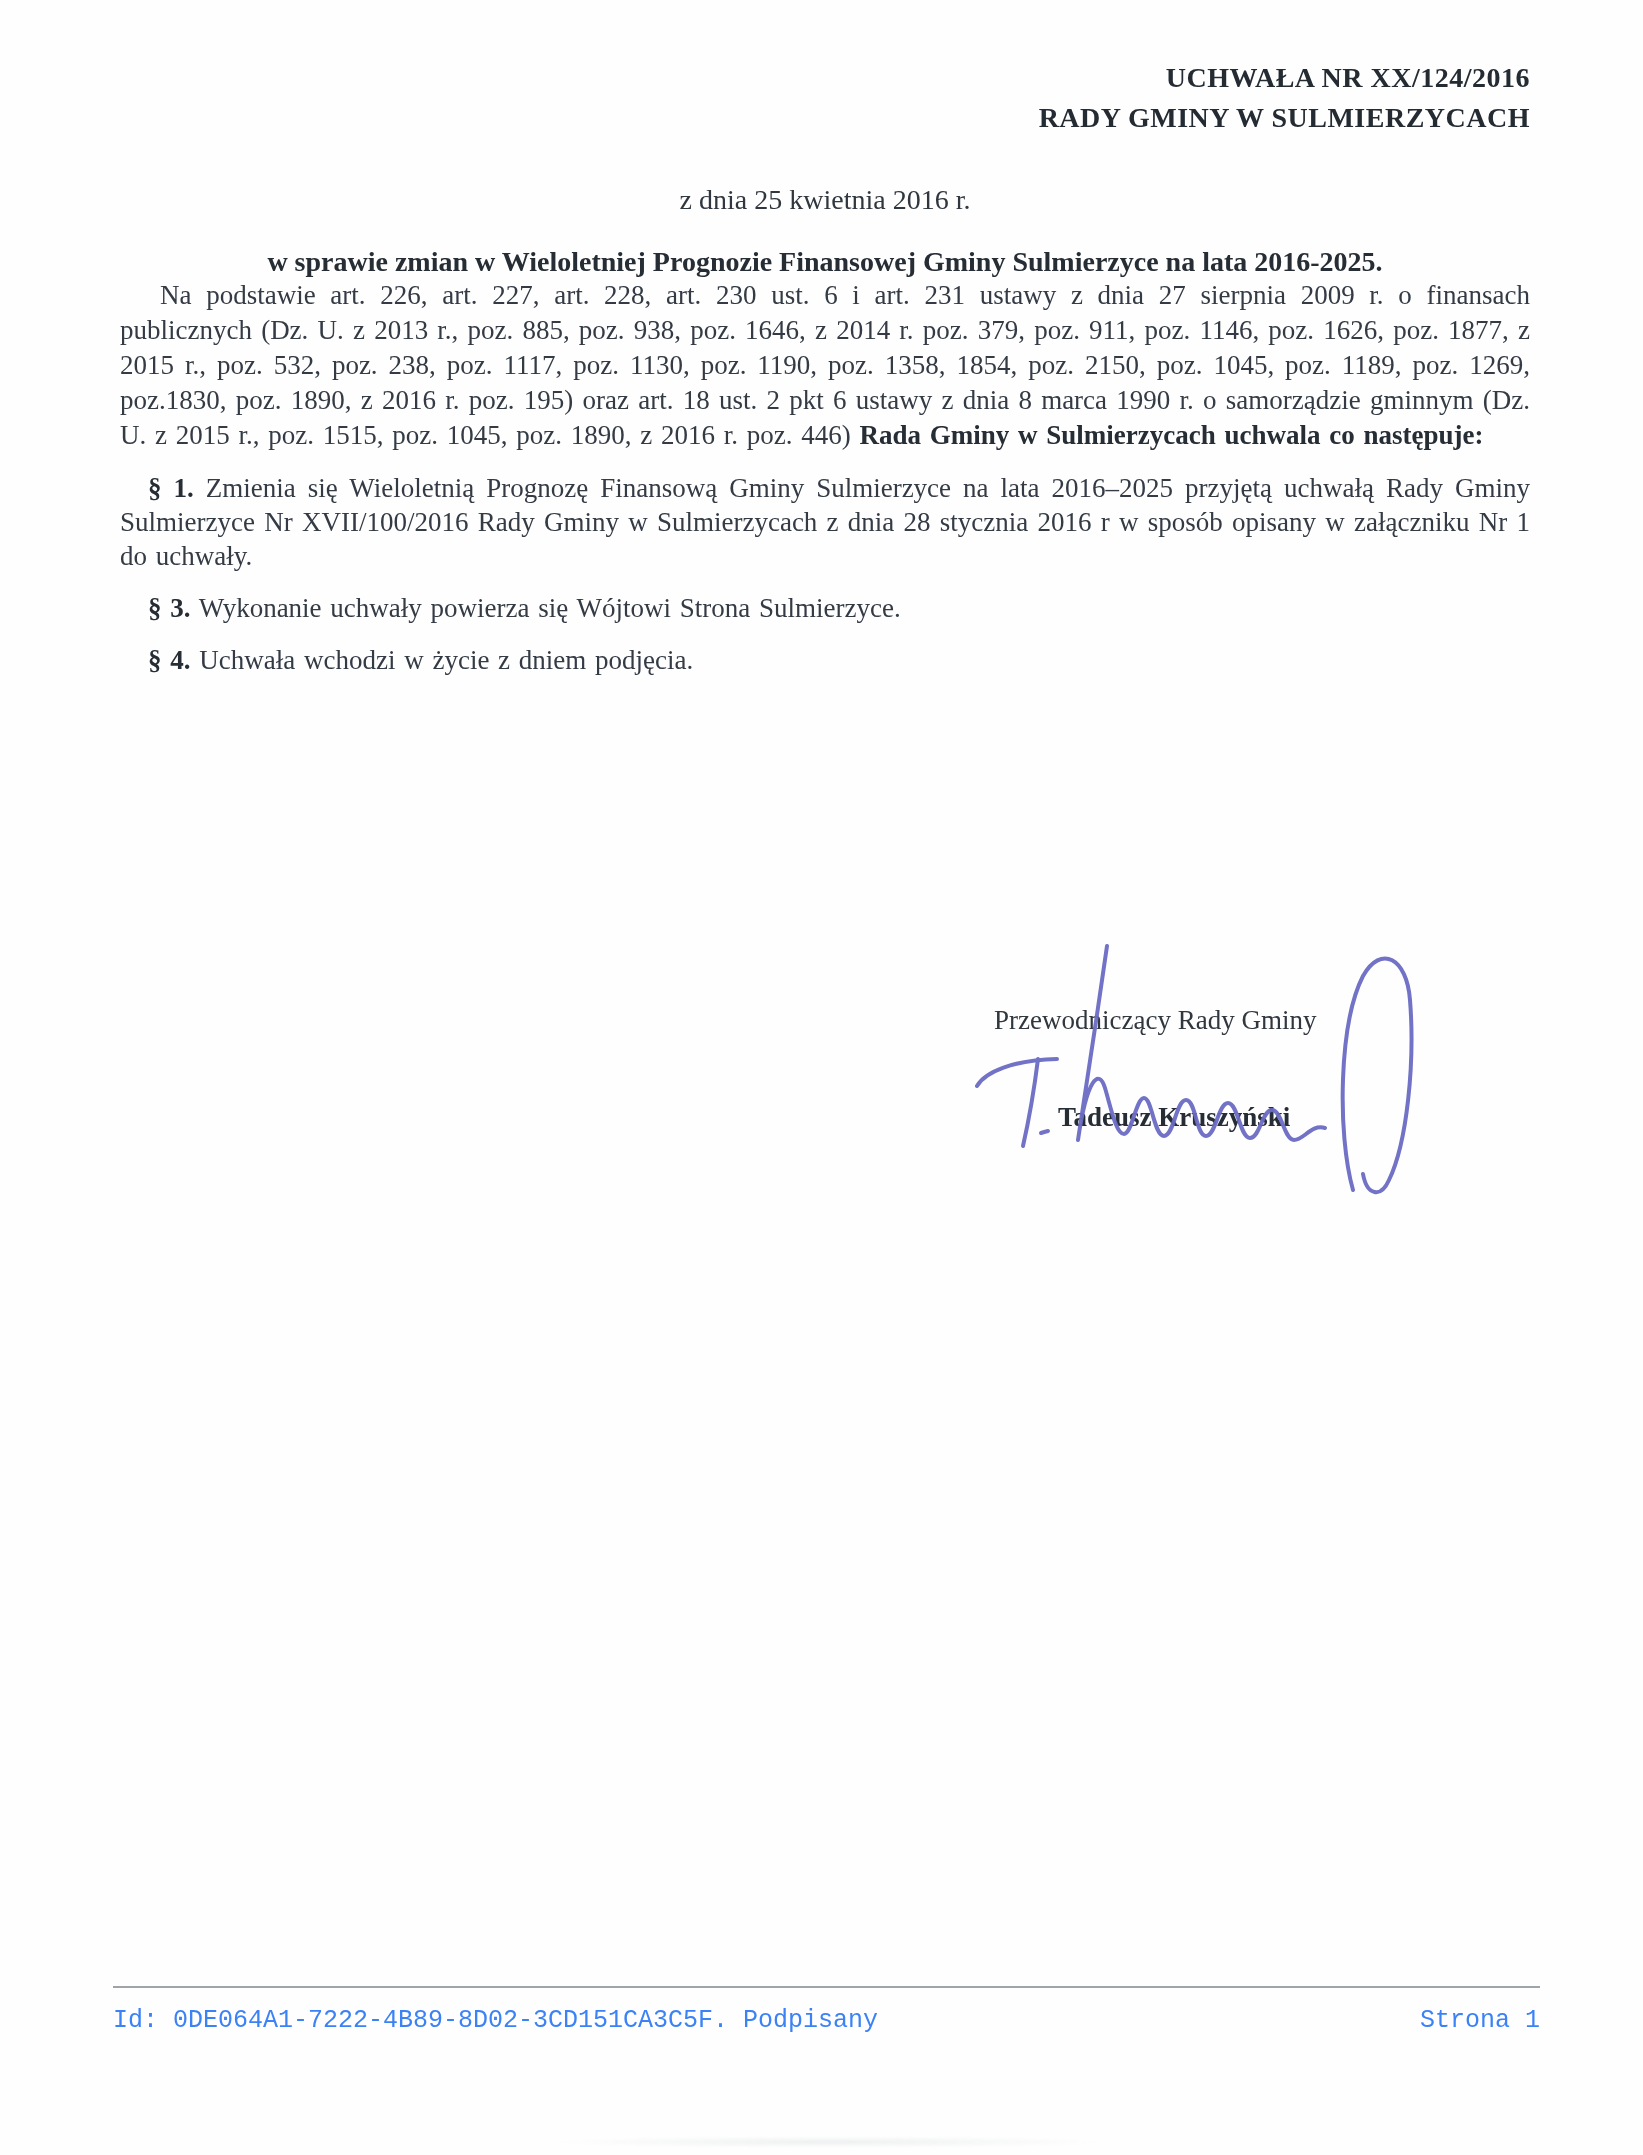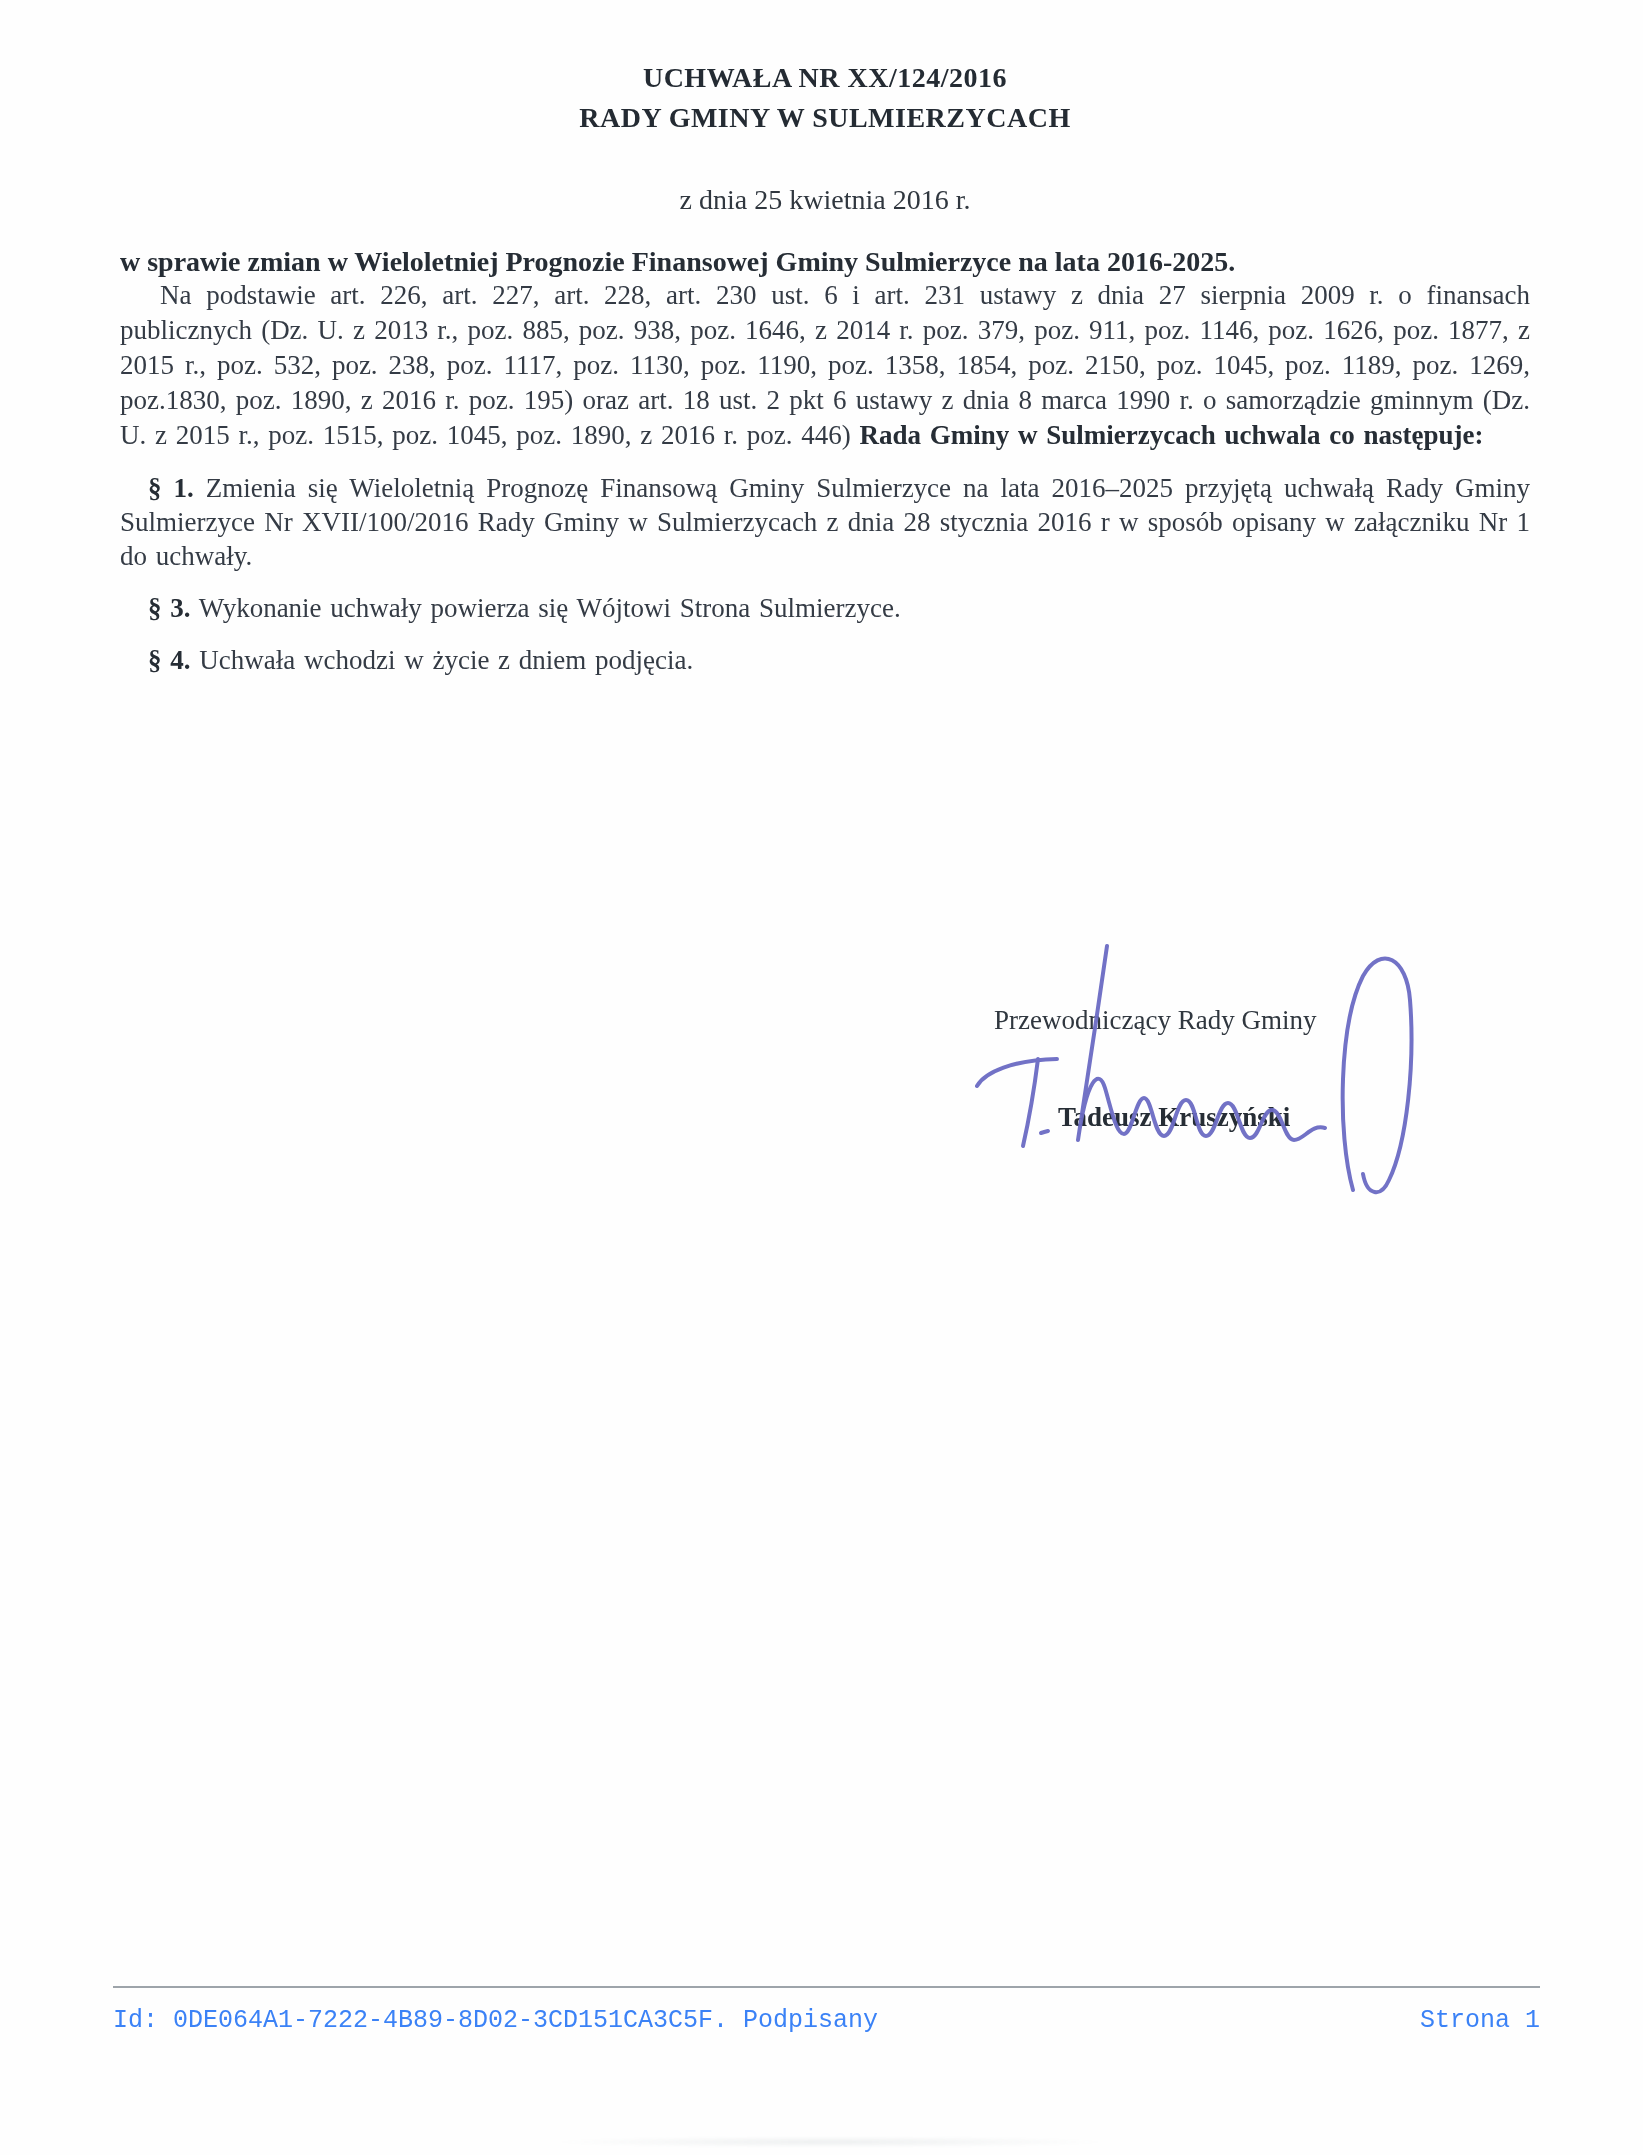--- a/index.html
+++ b/index.html
@@ -13,36 +13,36 @@
   }
   .page {
     position: absolute; inset: 0;
     background: #fefefe;
   }
   .doc {
     position: absolute; top: 0; left: 0; right: 0;
     padding: 58px 113px 0 120px;
   }
   .title-block {
-    text-align: center;
+    text-align: right;
     font-weight: bold;
     font-size: 28px;
     line-height: 40px;
     color: #242b33;
     letter-spacing: 0.5px;
   }
   .date-line {
     margin-top: 46px;
     text-align: center;
     font-size: 28px;
     color: #30373f;
   }
   .subject-line {
     margin-top: 30px;
-    text-align: left;
+    text-align: center;
     font-weight: bold;
     font-size: 28px;
     color: #262d35;
   }
   p.preamble {
     font-size: 27px;
     line-height: 35px;
     text-align: justify;
     text-indent: 40px;
     word-spacing: 2px;

